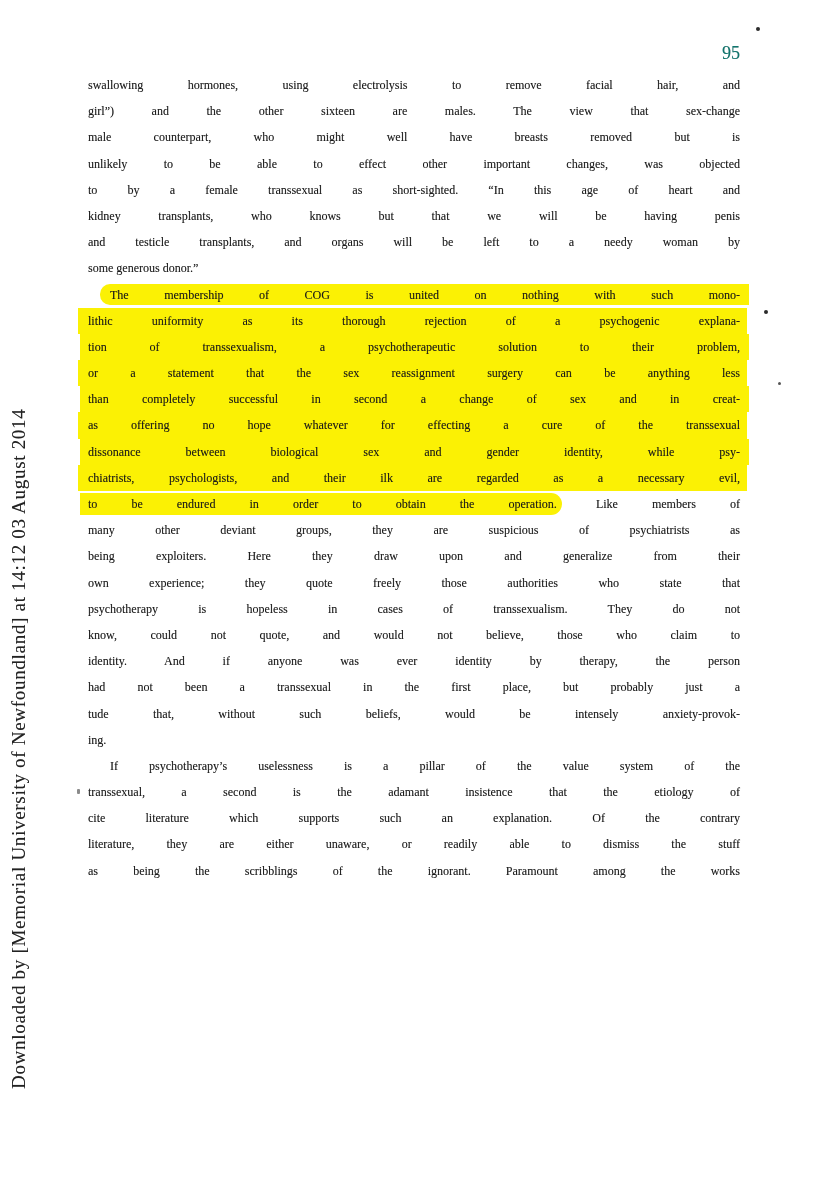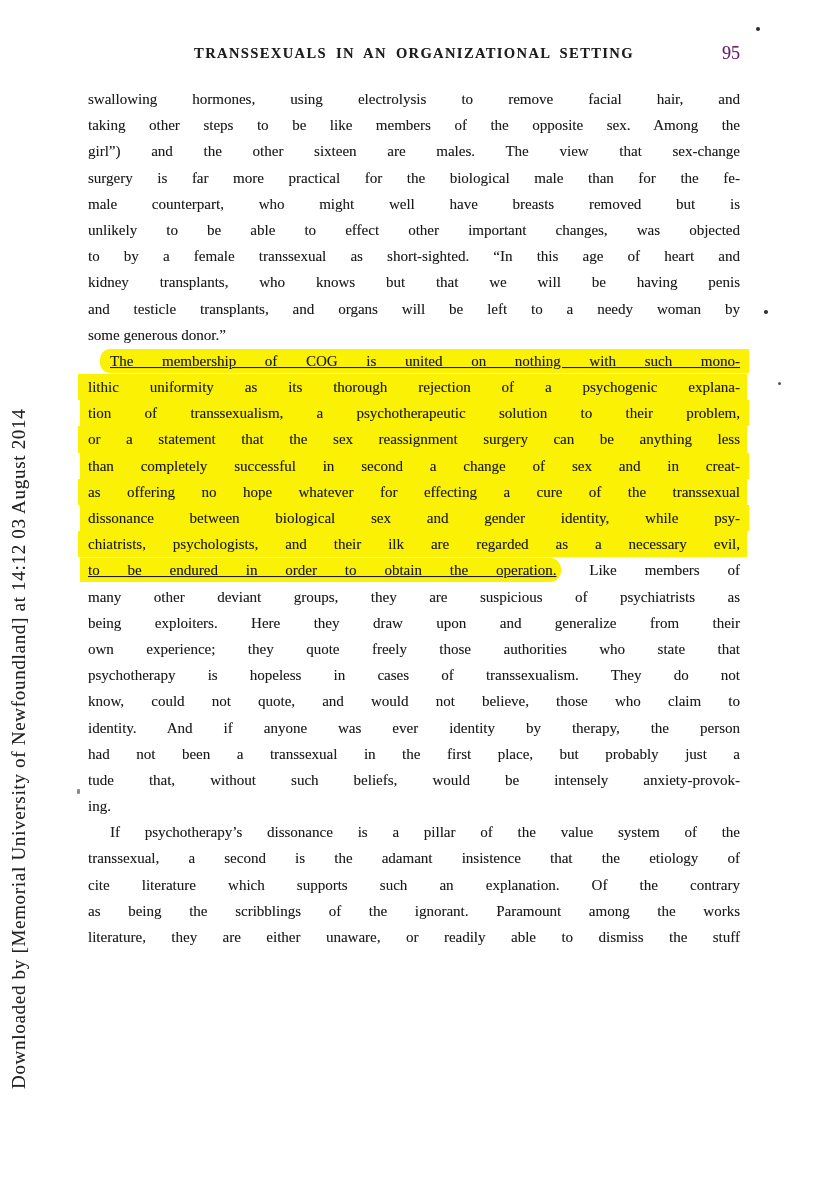--- a/index.html
+++ b/index.html
@@ -30,32 +30,32 @@
     letter-spacing: 1.4px;
     color: #1d1d1d;
     word-spacing: 4px;
     text-shadow: 0.2px 0.2px 0 rgba(0,0,0,0.35);
   }
   .page-number {
     position: absolute;
     right: 0px;
     top: -2px;
     font-size: 18px;
-    color: #701a75;
+    color: #0f766e;
     text-shadow: 0.2px 0.2px 0 rgba(0,0,0,0.3);
     text-align: right;
   }
 
   
   .body-text {
     position: absolute;
     left: 88px;
-    top: 86px;
+    top: 72px;
     width: 652px;
-    font-size: 15px;
+    font-size: 12px;
     line-height: 26.2px;
     text-shadow: 0.2px 0.2px 0 rgba(0,0,0,0.32);
   }
   .line {
     height: 26.2px;
     overflow: visible;
     text-align: justify;
     text-align-last: justify;
   }
   .line.no-justify { text-align: right; text-align-last: left; }
@@ -68,21 +68,20 @@
     padding: 0 9px 0 8px;
   }
   .hl-full:nth-child(even) {
     margin: 0 -7px 0 -10px;
     padding: 0 7px 0 10px;
   }
   span.hl {
     background: var(--hl, #fbf104);
     padding-top: 3.9px;
     padding-bottom: 3.9px;
-    text-decoration: underline;
   }
   span.hl-start {
     border-radius: 10px 0 0 10px;
     padding-left: 10px;  margin-left: -10px;
     padding-right: 9px;  margin-right: -9px;
   }
   span.hl-end {
     border-radius: 0 11px 11px 0;
     padding-left: 8px;   margin-left: -8px;
     padding-right: 5px;
@@ -111,29 +110,26 @@
   .speck-4 { left: 77px;  top: 789px; width: 3px; height: 5px; opacity: .55; border-radius: 1px; }
 </style>
 </head>
 <body>
 
 <div class="page">
 
   <div class="watermark">Downloaded by [Memorial University of Newfoundland] at 14:12 03 August 2014</div>
 
   <div class="header-row">
-    <span class="running-head">TRANSSEXUALS IN AN ORGANIZATIONAL SETTING</span>
     <span class="page-number">95</span>
   </div>
 
   <div class="body-text">
       <div class="line"><span>swallowing hormones, using electrolysis to remove facial hair, and</span></div>
-      <div class="line"><span>taking other steps to be like members of the opposite sex. Among the</span></div>
       <div class="line"><span>girl”) and the other sixteen are males. The view that sex-change</span></div>
-      <div class="line"><span>surgery is far more practical for the biological male than for the fe-</span></div>
       <div class="line"><span>male counterpart, who might well have breasts removed but is</span></div>
       <div class="line"><span>unlikely to be able to effect other important changes, was objected</span></div>
       <div class="line"><span>to by a female transsexual as short-sighted. “In this age of heart and</span></div>
       <div class="line"><span>kidney transplants, who knows but that we will be having penis</span></div>
       <div class="line"><span>and testicle transplants, and organs will be left to a needy woman by</span></div>
       <div class="line no-justify"><span>some generous donor.”</span></div>
       <div class="line indent"><span class="hl hl-start">The membership of COG is united on nothing with such mono-</span></div>
       <div class="line hl-full"><span>lithic uniformity as its thorough rejection of a psychogenic explana-</span></div>
       <div class="line hl-full"><span>tion of transsexualism, a psychotherapeutic solution to their problem,</span></div>
       <div class="line hl-full"><span>or a statement that the sex reassignment surgery can be anything less</span></div>
@@ -144,25 +140,25 @@
       <div class="line"><span class="hl hl-end">to be endured in order to obtain the operation.</span><span> Like members of</span></div>
       <div class="line"><span>many other deviant groups, they are suspicious of psychiatrists as</span></div>
       <div class="line"><span>being exploiters. Here they draw upon and generalize from their</span></div>
       <div class="line"><span>own experience; they quote freely those authorities who state that</span></div>
       <div class="line"><span>psychotherapy is hopeless in cases of transsexualism. They do not</span></div>
       <div class="line"><span>know, could not quote, and would not believe, those who claim to</span></div>
       <div class="line"><span>identity. And if anyone was ever identity by therapy, the person</span></div>
       <div class="line"><span>had not been a transsexual in the first place, but probably just a</span></div>
       <div class="line"><span>tude that, without such beliefs, would be intensely anxiety-provok-</span></div>
       <div class="line no-justify"><span>ing.</span></div>
-      <div class="line indent"><span>If psychotherapy’s dissonance is a pillar of the value system of the</span></div>
+      <div class="line indent"><span>If psychotherapy’s uselessness is a pillar of the value system of the</span></div>
       <div class="line"><span>transsexual, a second is the adamant insistence that the etiology of</span></div>
       <div class="line"><span>cite literature which supports such an explanation. Of the contrary</span></div>
+      <div class="line"><span>literature, they are either unaware, or readily able to dismiss the stuff</span></div>
       <div class="line"><span>as being the scribblings of the ignorant. Paramount among the works</span></div>
-      <div class="line"><span>literature, they are either unaware, or readily able to dismiss the stuff</span></div>
     </div>
 
   <div class="speck speck-1"></div>
   <div class="speck speck-2"></div>
   <div class="speck speck-3"></div>
   <div class="speck speck-4"></div>
 
 </div>
 
 </body></html>

